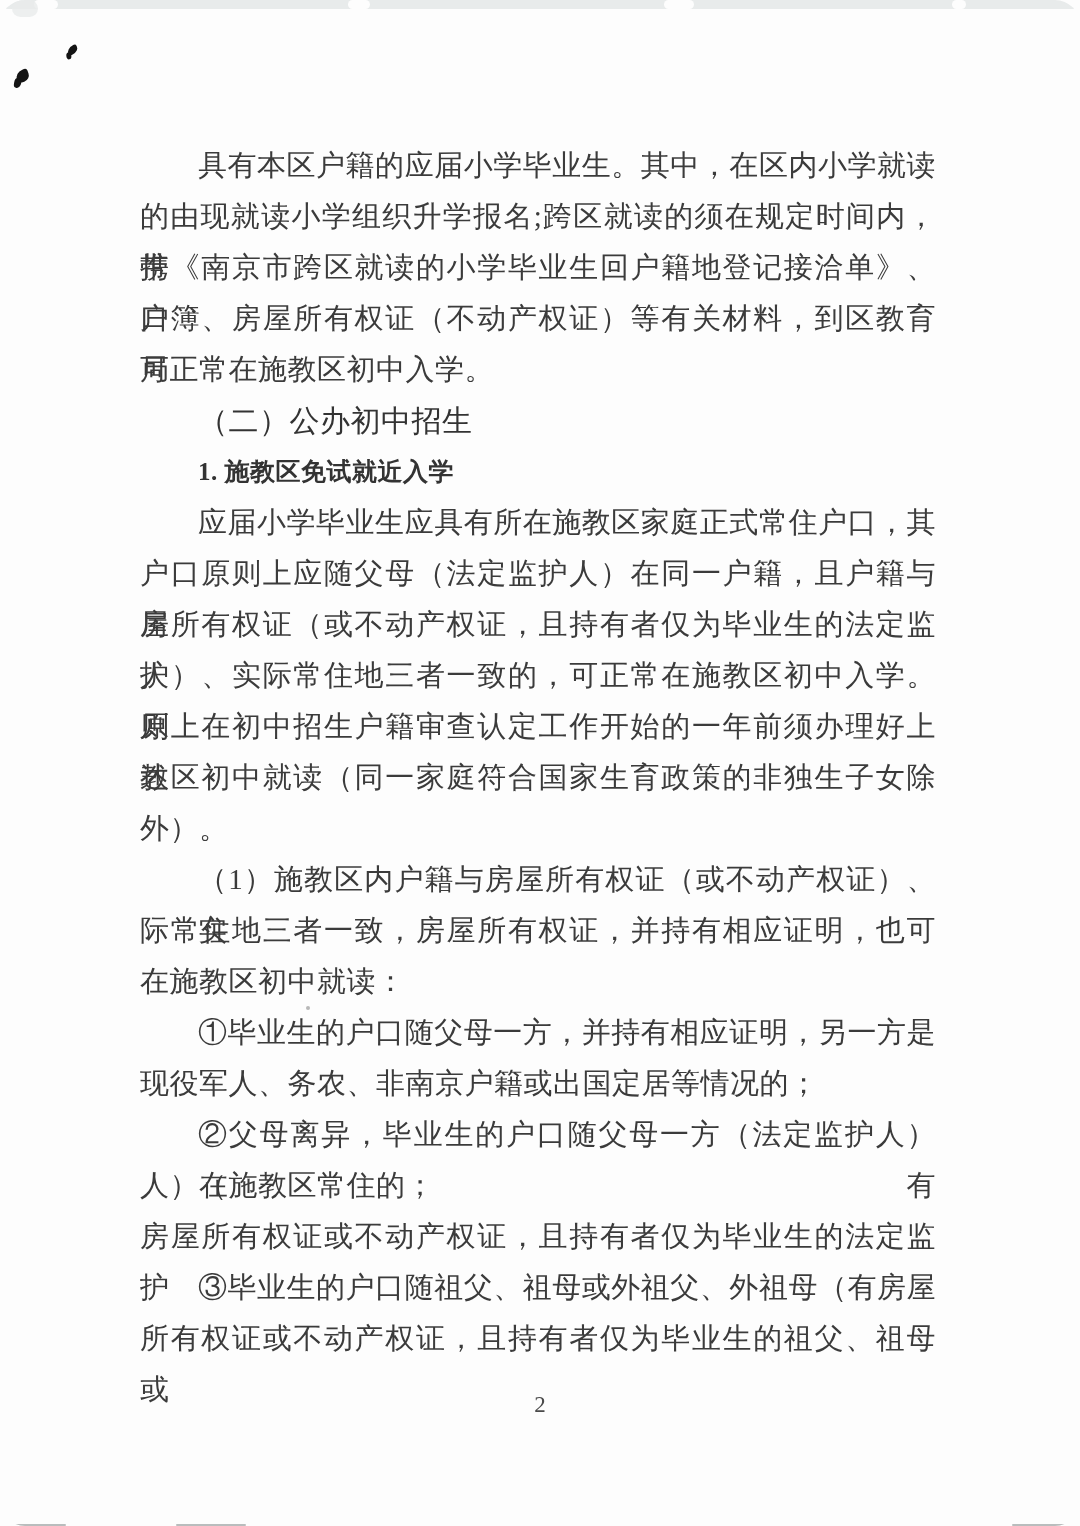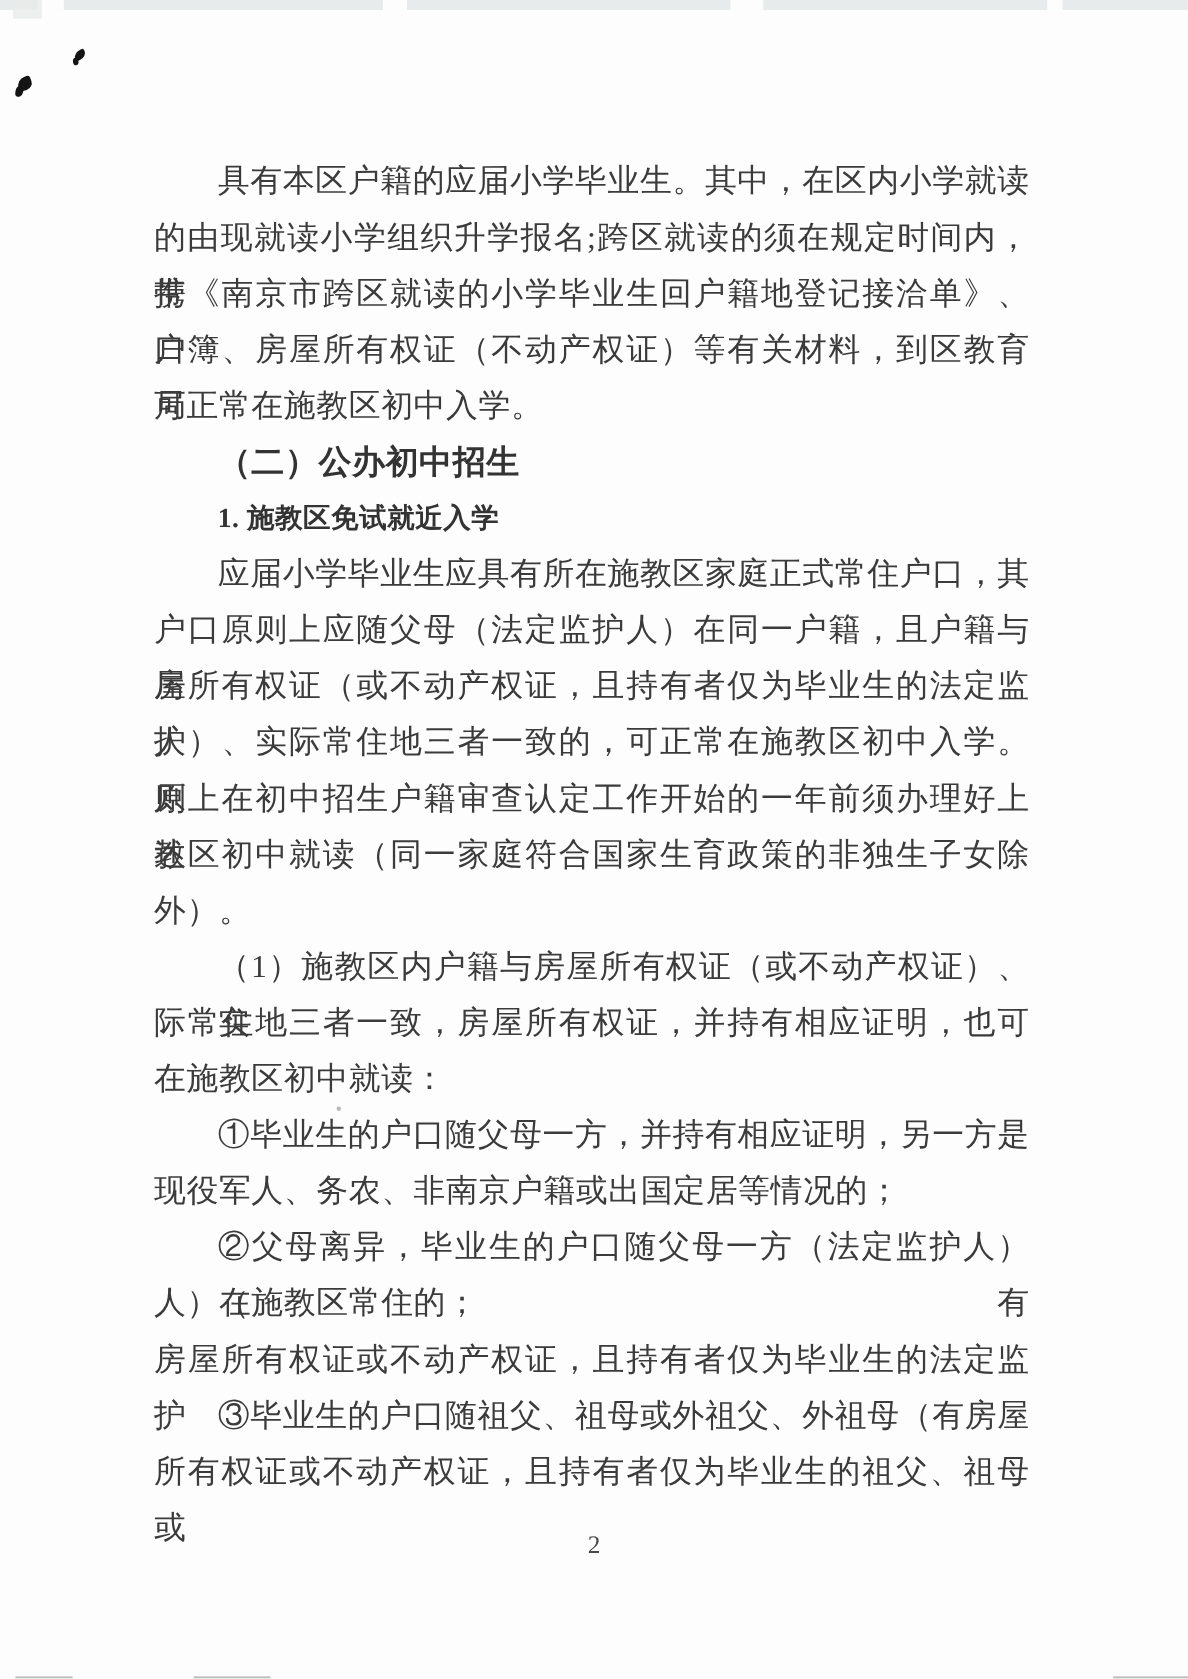--- a/index.html
+++ b/index.html
@@ -2,21 +2,21 @@
 <html lang="zh" style="--text: #3b3b3b; --background: #fdfdfd; --heading: #333333; --artifact: #e8ebeb; --ink: #141414;"><head>
 <meta charset="utf-8">
 <style>
   :root {
     --text: #3b3b3b;
     --background: #fdfdfd;
     --heading: #333333;
     --artifact: #e8ebeb;
     --ink: #141414;
   }
-  * { margin: 0; padding: 0; box-sizing: border-box; }
+  * { margin: 0; padding: 0; box-sizing: border-box; border-radius: 25px; }
   html, body { width: 1080px; height: 1526px; }
   body {
     font-family: "Liberation Serif", "DejaVu Serif", serif;
     background: var(--background);
     position: relative;
     overflow: hidden;
     color: var(--text);
   }
   .page {
     position: absolute;
@@ -113,21 +113,21 @@
     color: var(--text);
   }
   .line.fill {
     white-space: normal;
     text-align: justify;
     text-align-last: justify;
     text-justify: inter-character;
   }
   .line.indent { padding-left: 58px; }
   .line.h2 {
-    font-weight: 700;
+    font-weight: 400;
     color: var(--heading);
     font-size: 30px;
   }
   .line.h3 {
     font-weight: 700;
     color: var(--heading);
     font-size: 25px;
   }
   .page-number {
     position: absolute;

